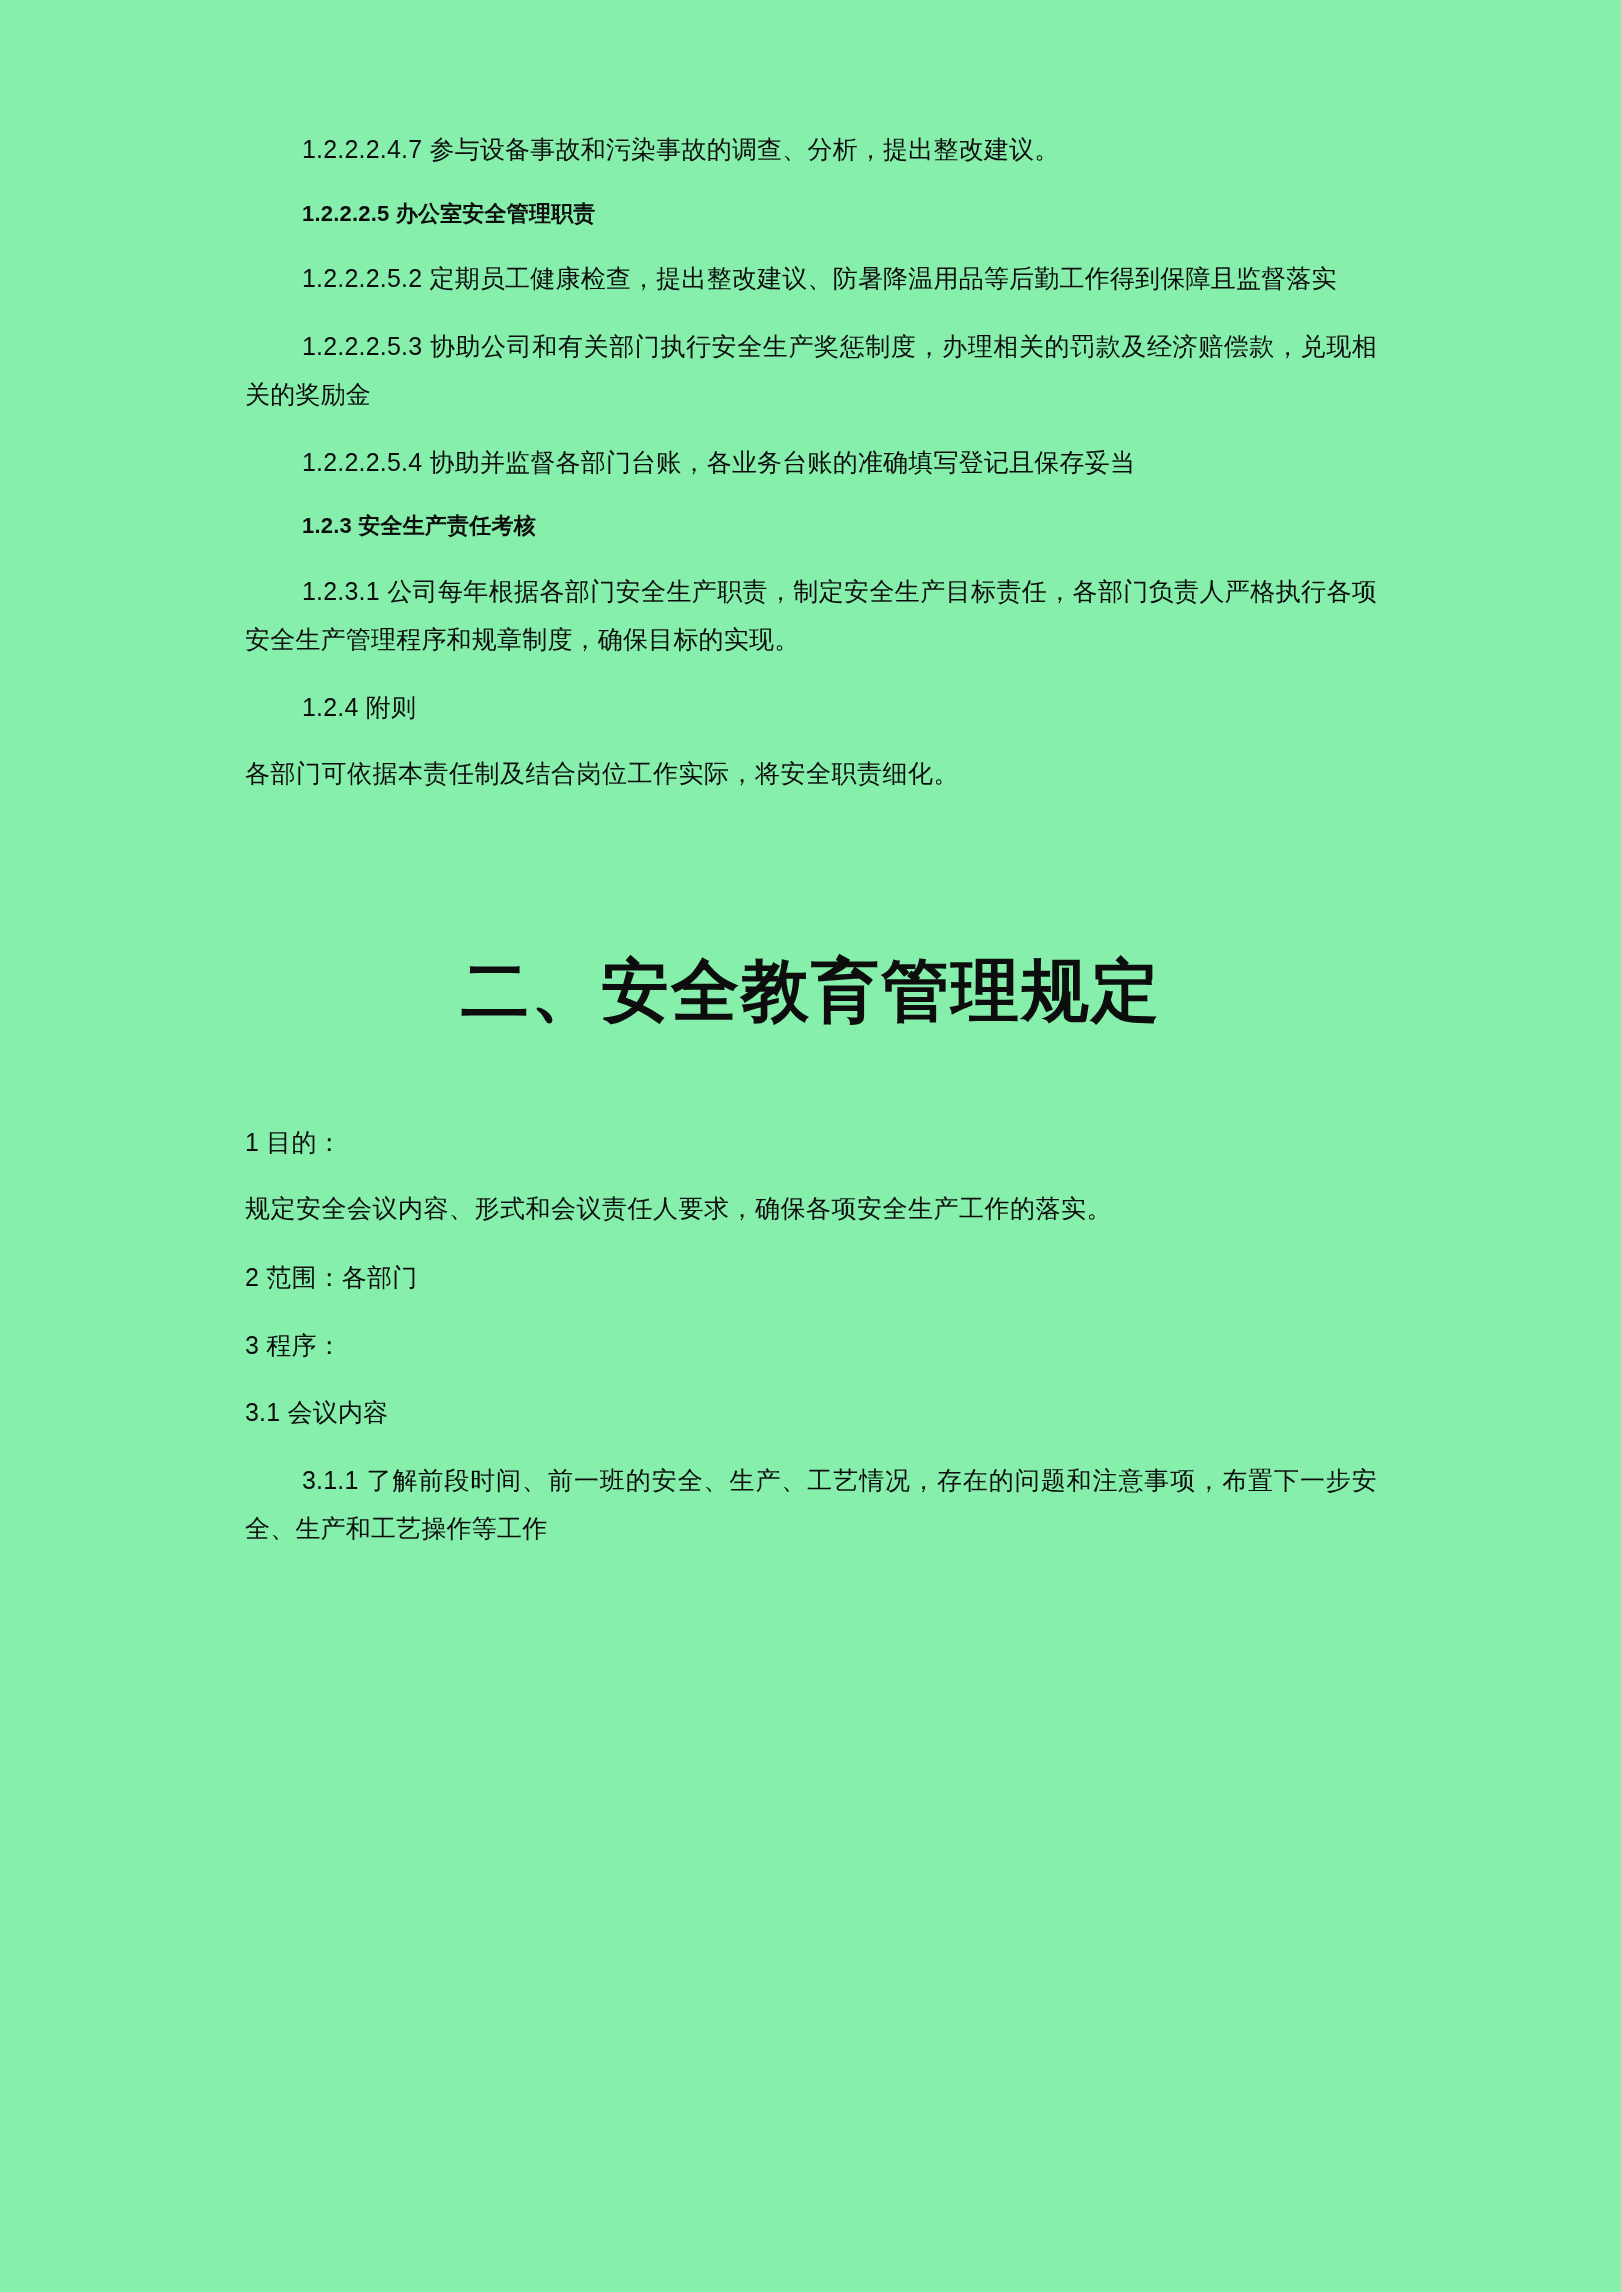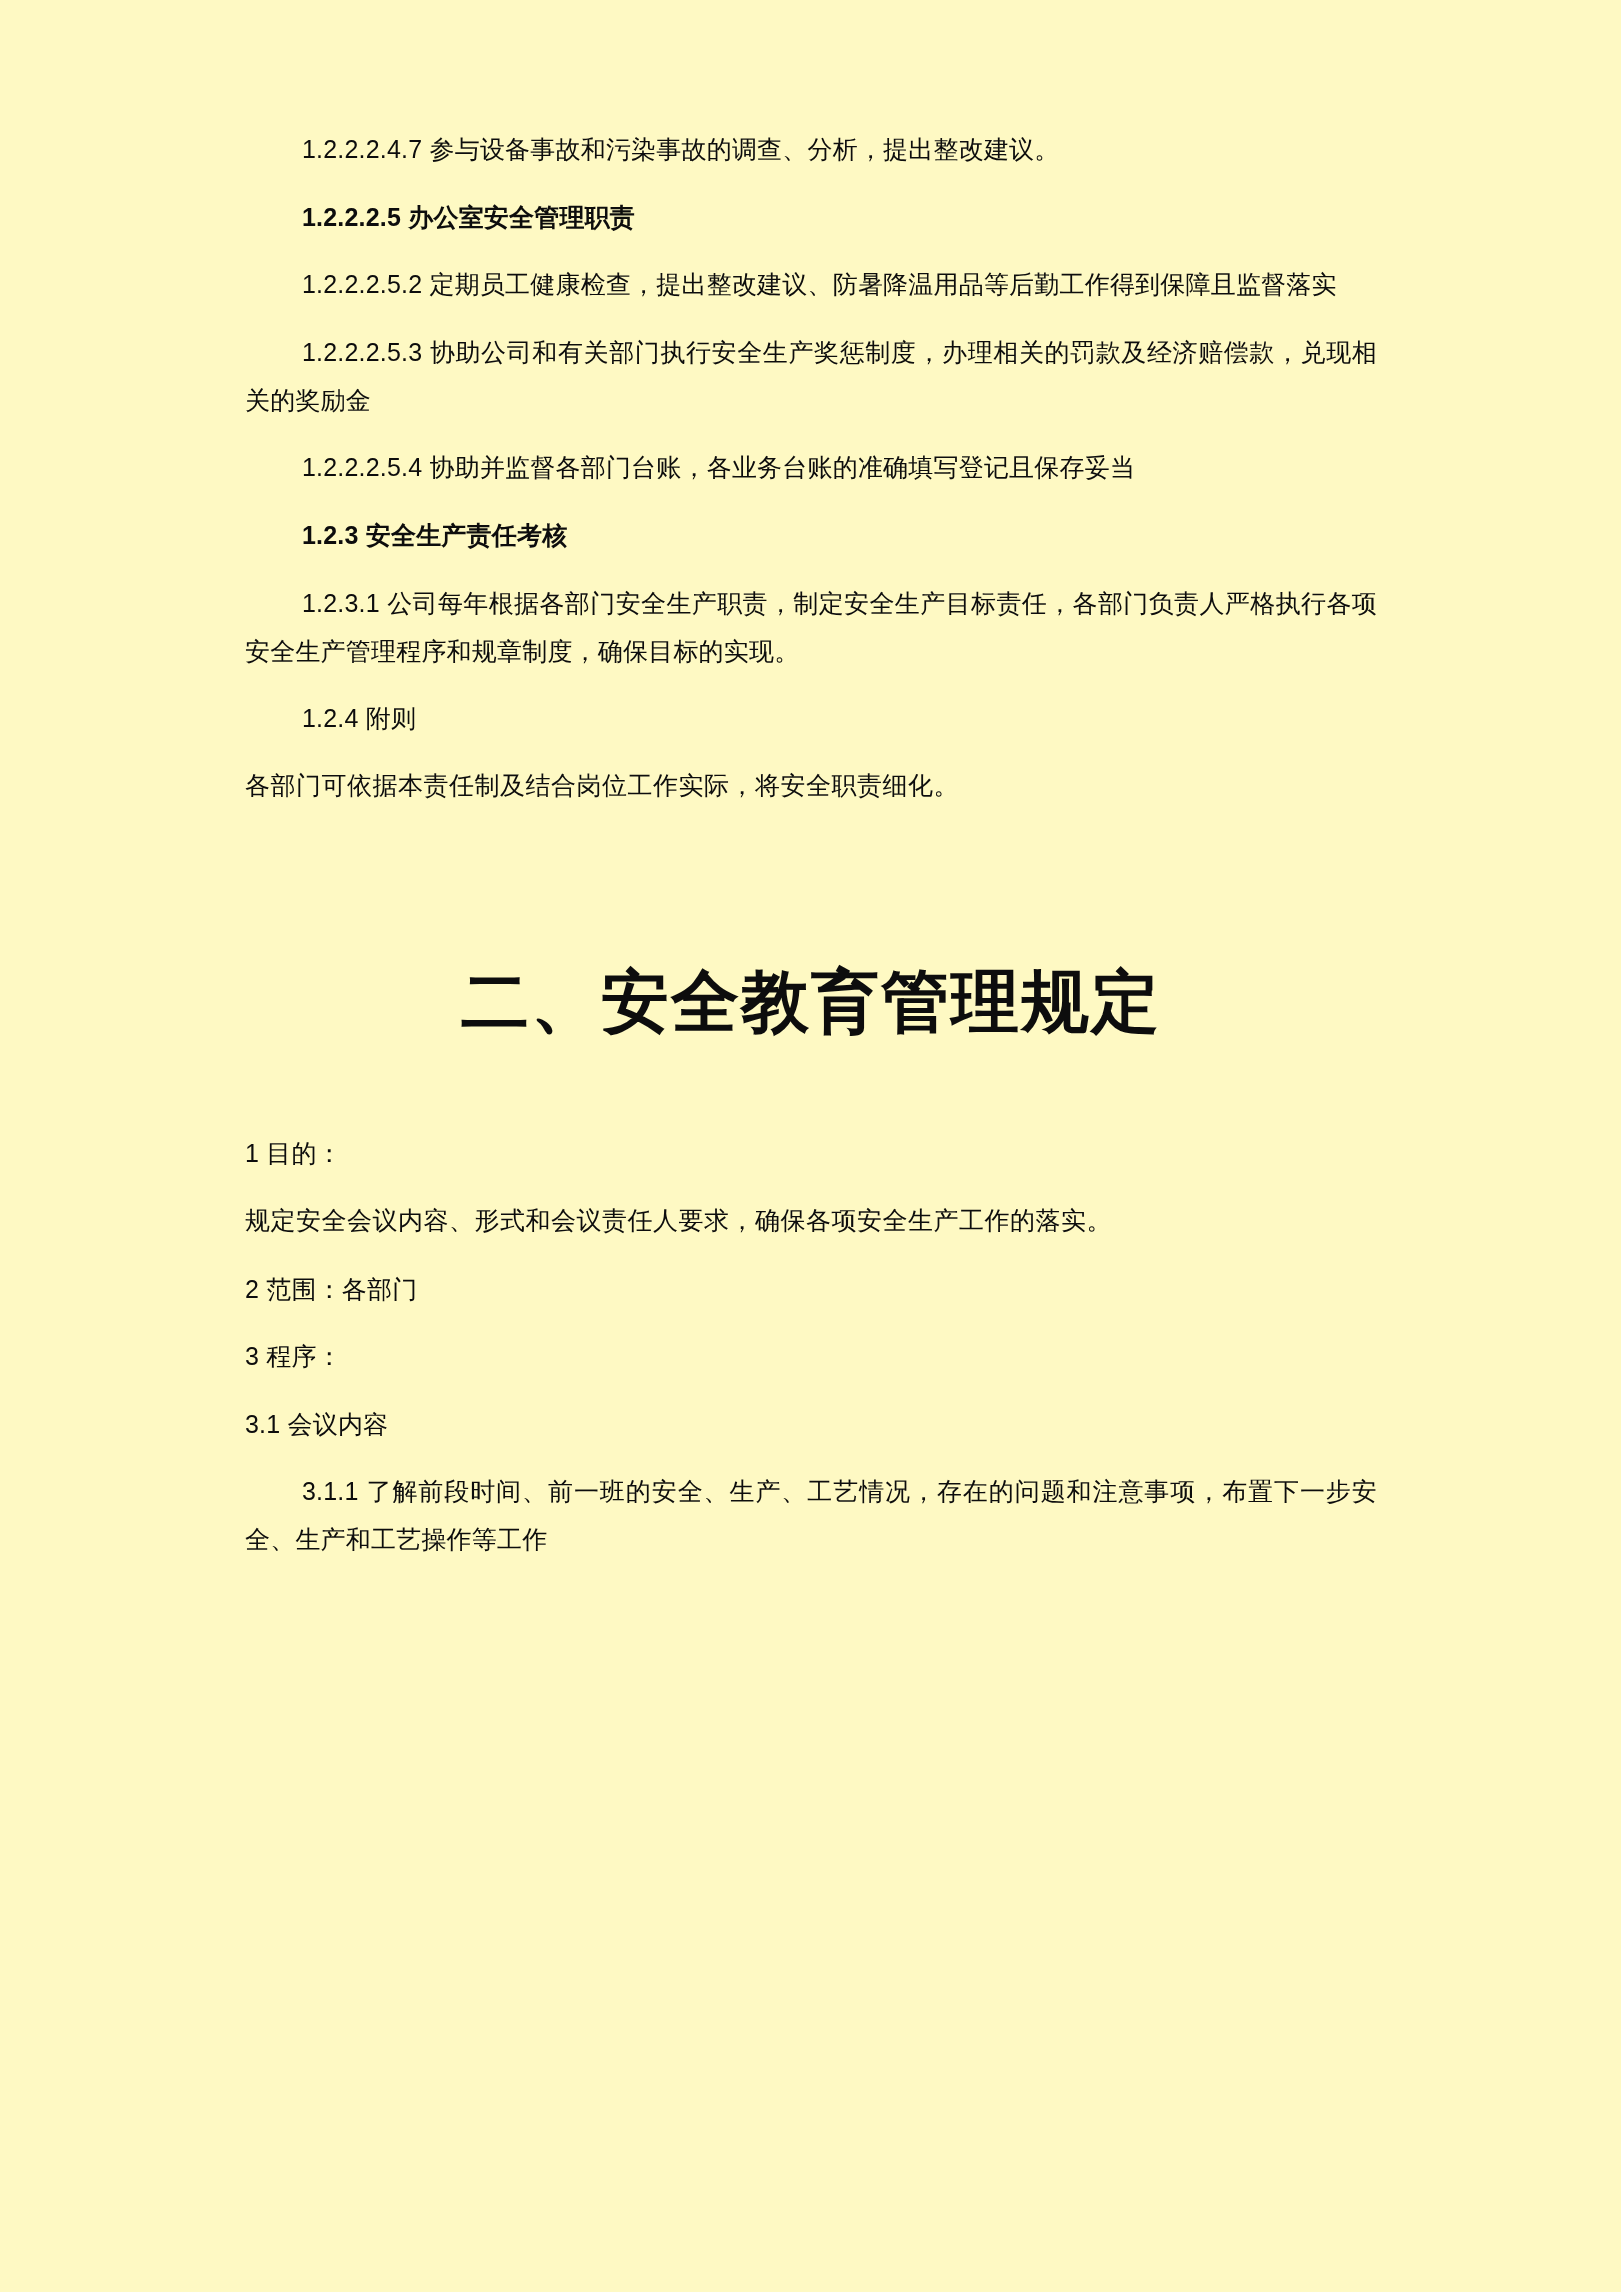--- a/index.html
+++ b/index.html
@@ -9,21 +9,21 @@
   }
   body {
     font-family: "Liberation Sans", "DejaVu Sans", sans-serif;
     color: #0d0d0d;
     -webkit-font-smoothing: antialiased;
   }
   .page {
     position: relative;
     width: 1621px;
     height: 2293px;
-    background: #fef9c3;
+    background: #86efac;
     margin: 0 auto;
     overflow: hidden;
     box-sizing: border-box;
   }
   .content {
     position: absolute;
     left: 245px;
     top: 0;
     width: 1132px;
   }
@@ -49,21 +49,21 @@
   }
   .heading {
     font-weight: normal;
     font-size: 25px;
     line-height: 1.92;
     margin-bottom: 19.6px;
     text-indent: 0;
   }
   .heading-indent {
     font-weight: bold;
-    font-size: 25px;
+    font-size: 22px;
     line-height: 1.92;
     margin-bottom: 19.6px;
     text-indent: 57px;
   }
   .nonum {
     letter-spacing: 0.5px;
   }
 
   
   .chapter-title {

